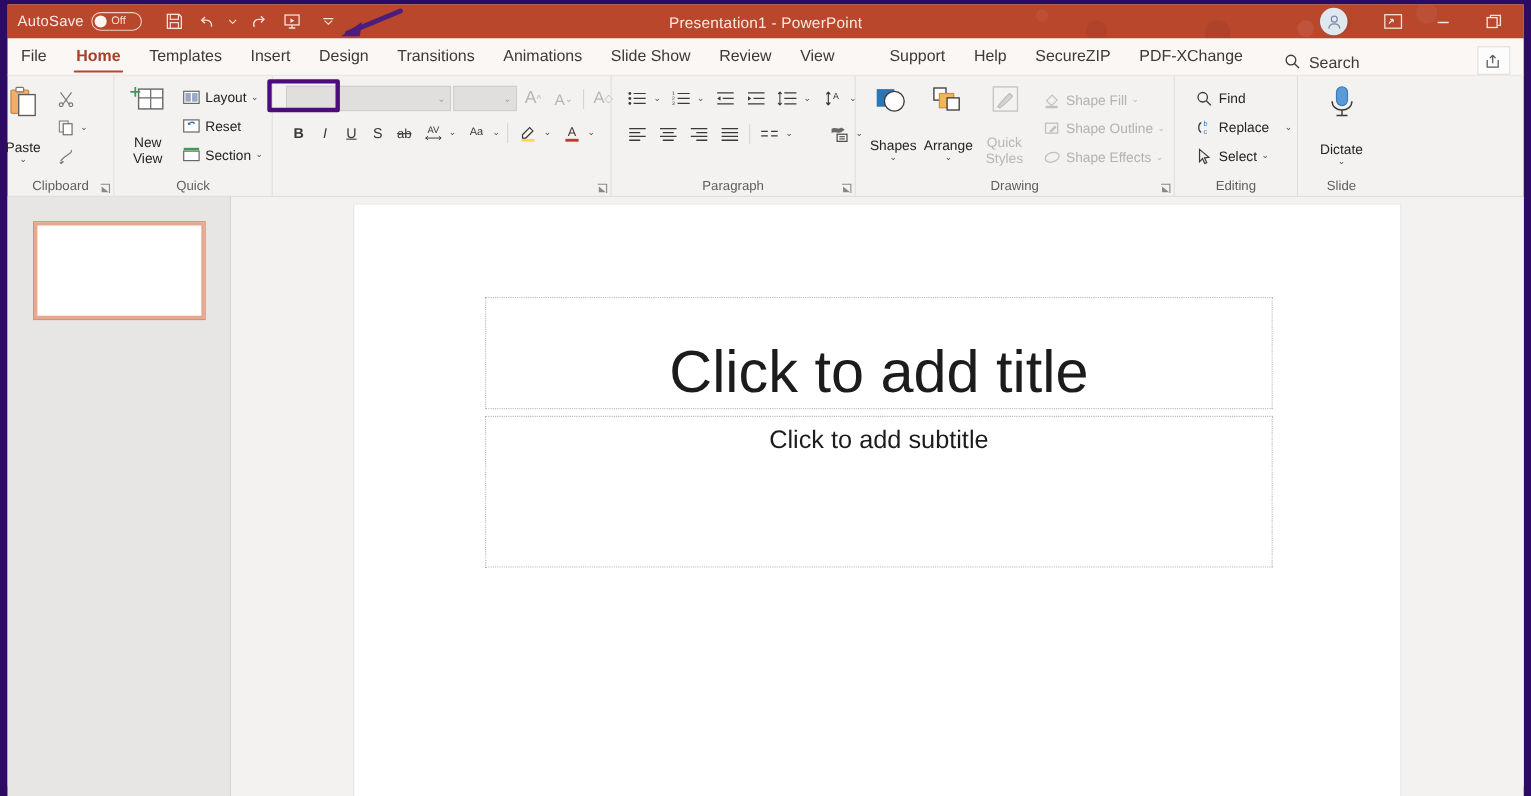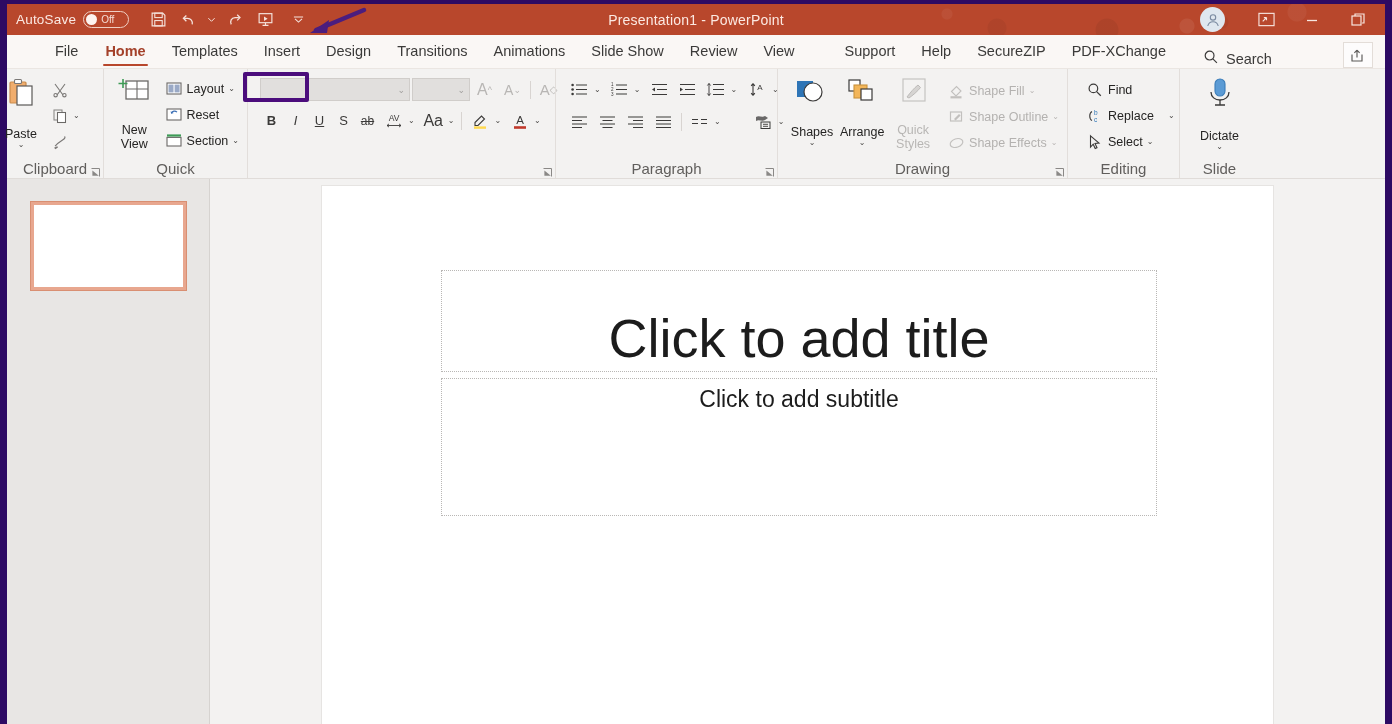--- a/index.html
+++ b/index.html
@@ -72,21 +72,20 @@
   }
   .wbtn { width:46px; height:31px; display:flex; align-items:center; justify-content:center; color:#f7e6e0; }
   
   .anno-arrow { position:absolute; left:295px; top:2px; z-index:5; pointer-events:none; }
 
   
   .tabbar {
     height: 34px; background: #faf7f5;
     display:flex; align-items:flex-end; position:relative;
     border-bottom: 1px solid #ebe6e2;
-    padding-left: 36px;
   }
   .tab {
     position:relative; height:34px; display:flex; align-items:center;
     padding: 0 13px; font-size: 14.5px; color:#3b3a39; white-space:nowrap;
   }
   .tab.active { color:#a4412a; font-weight:bold; }
   .tab.active::after {
     content:""; position:absolute; left:11px; right:11px; bottom:2px;
     height:2.5px; background:#b8472c; border-radius:2px;
   }
@@ -104,21 +103,21 @@
 
   
   .ribbon {
     height: 110px; background:#f3f2f1; display:flex; align-items:stretch;
     border-bottom: 1px solid #e0dcd9; position:relative;
   }
   .group { position:relative; display:flex; flex-direction:column; padding: 3px 4px 0 4px; }
   .group + .group { border-left:1px solid #e2dedb; }
   .group-body { flex:1; display:flex; align-items:flex-start; padding-top:3px; }
   .group-label {
-    height:19px; font-size:15px; color:#605e5c; text-align:center;
+    height:19px; font-size:12px; color:#605e5c; text-align:center;
     display:flex; align-items:center; justify-content:center; position:relative;
   }
   .dlg {
     position:absolute; right:2px; bottom:3px; width:11px; height:11px; color:#8a8886;
   }
   .big-btn {
     display:flex; flex-direction:column; align-items:center; justify-content:flex-start;
     font-size:12.5px; color:#252423; padding:2px 4px; min-width:44px;
   }
   .big-btn .cap { margin-top:16px; line-height:1.12; text-align:center; }
@@ -420,21 +419,21 @@
           <div class="ibtn" style="text-decoration:underline">U</div>
           <div class="ibtn">S</div>
           <div class="ibtn" style="text-decoration:line-through;font-size:12px">ab</div>
           <div class="ibtn wide">
             <svg width="20" height="17" viewBox="0 0 20 17">
                 <text x="10" y="9" font-size="8.5" text-anchor="middle" fill="#3b3a39" font-family="Liberation Sans">AV</text>
                 <path d="M3 13.5h14M3 13.5l2-1.6M3 13.5l2 1.6M17 13.5l-2-1.6M17 13.5l-2 1.6" stroke="#3b3a39" stroke-width=".9" fill="none"></path>
               </svg>
           </div>
           <div class="chev" style="margin-right:4px">⌄</div>
-          <div class="ibtn wide" style="font-size:16px">Aa</div>
+          <div class="ibtn wide" style="font-size:10px">Aa</div>
           <div class="chev" style="margin-right:3px">⌄</div>
           <div class="vsep"></div>
           <div class="ibtn wide">
             <svg width="18" height="18" viewBox="0 0 18 18">
                 <path d="M4 10.5L10.5 4l3 3L7 13.5H4z" fill="none" stroke="#3b3a39" stroke-width="1.1"></path>
                 <rect x="3" y="14.4" width="12" height="2.4" fill="#ffd84d"></rect>
               </svg>
           </div>
           <div class="chev" style="margin-right:4px">⌄</div>
           <div class="ibtn wide">

